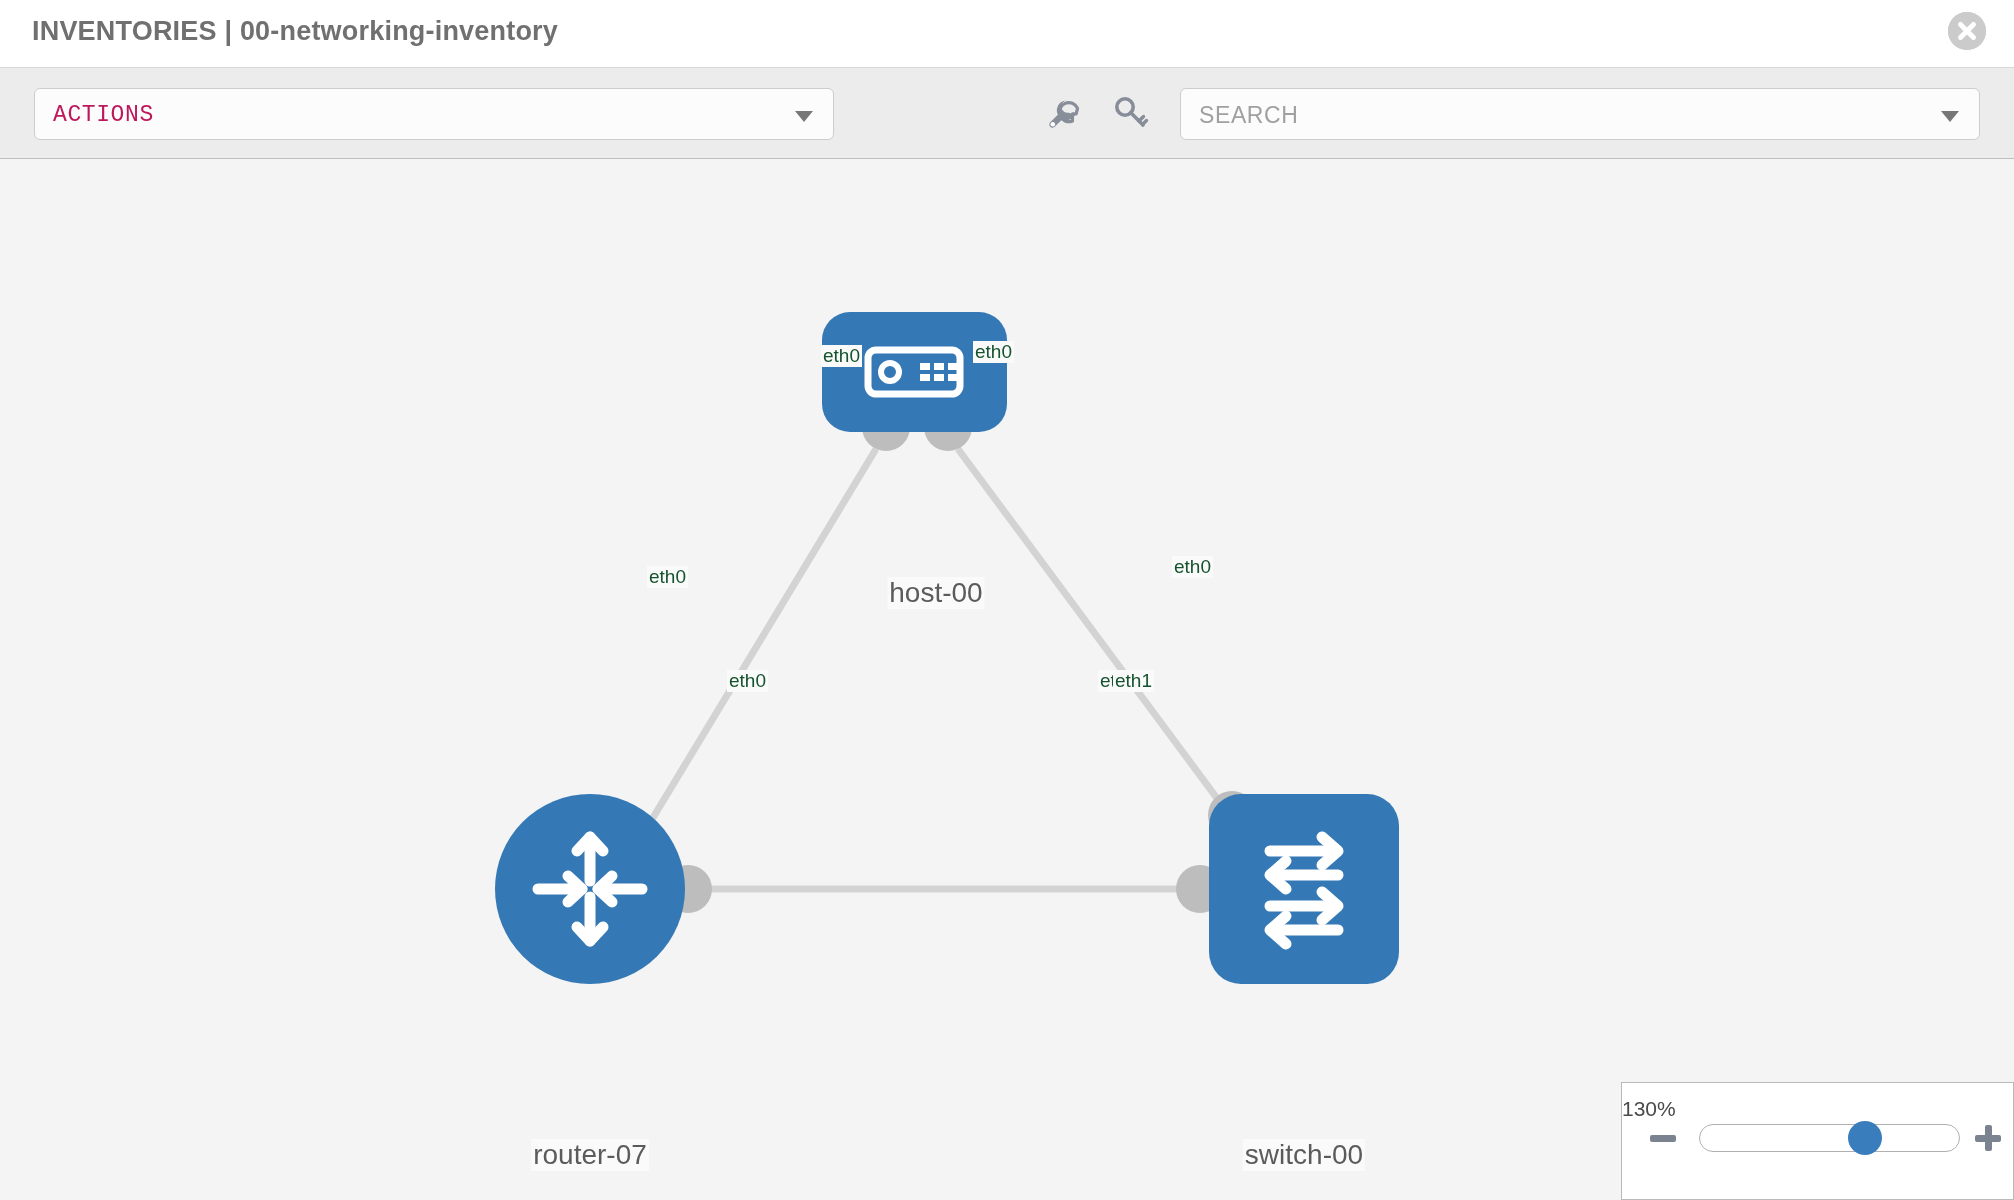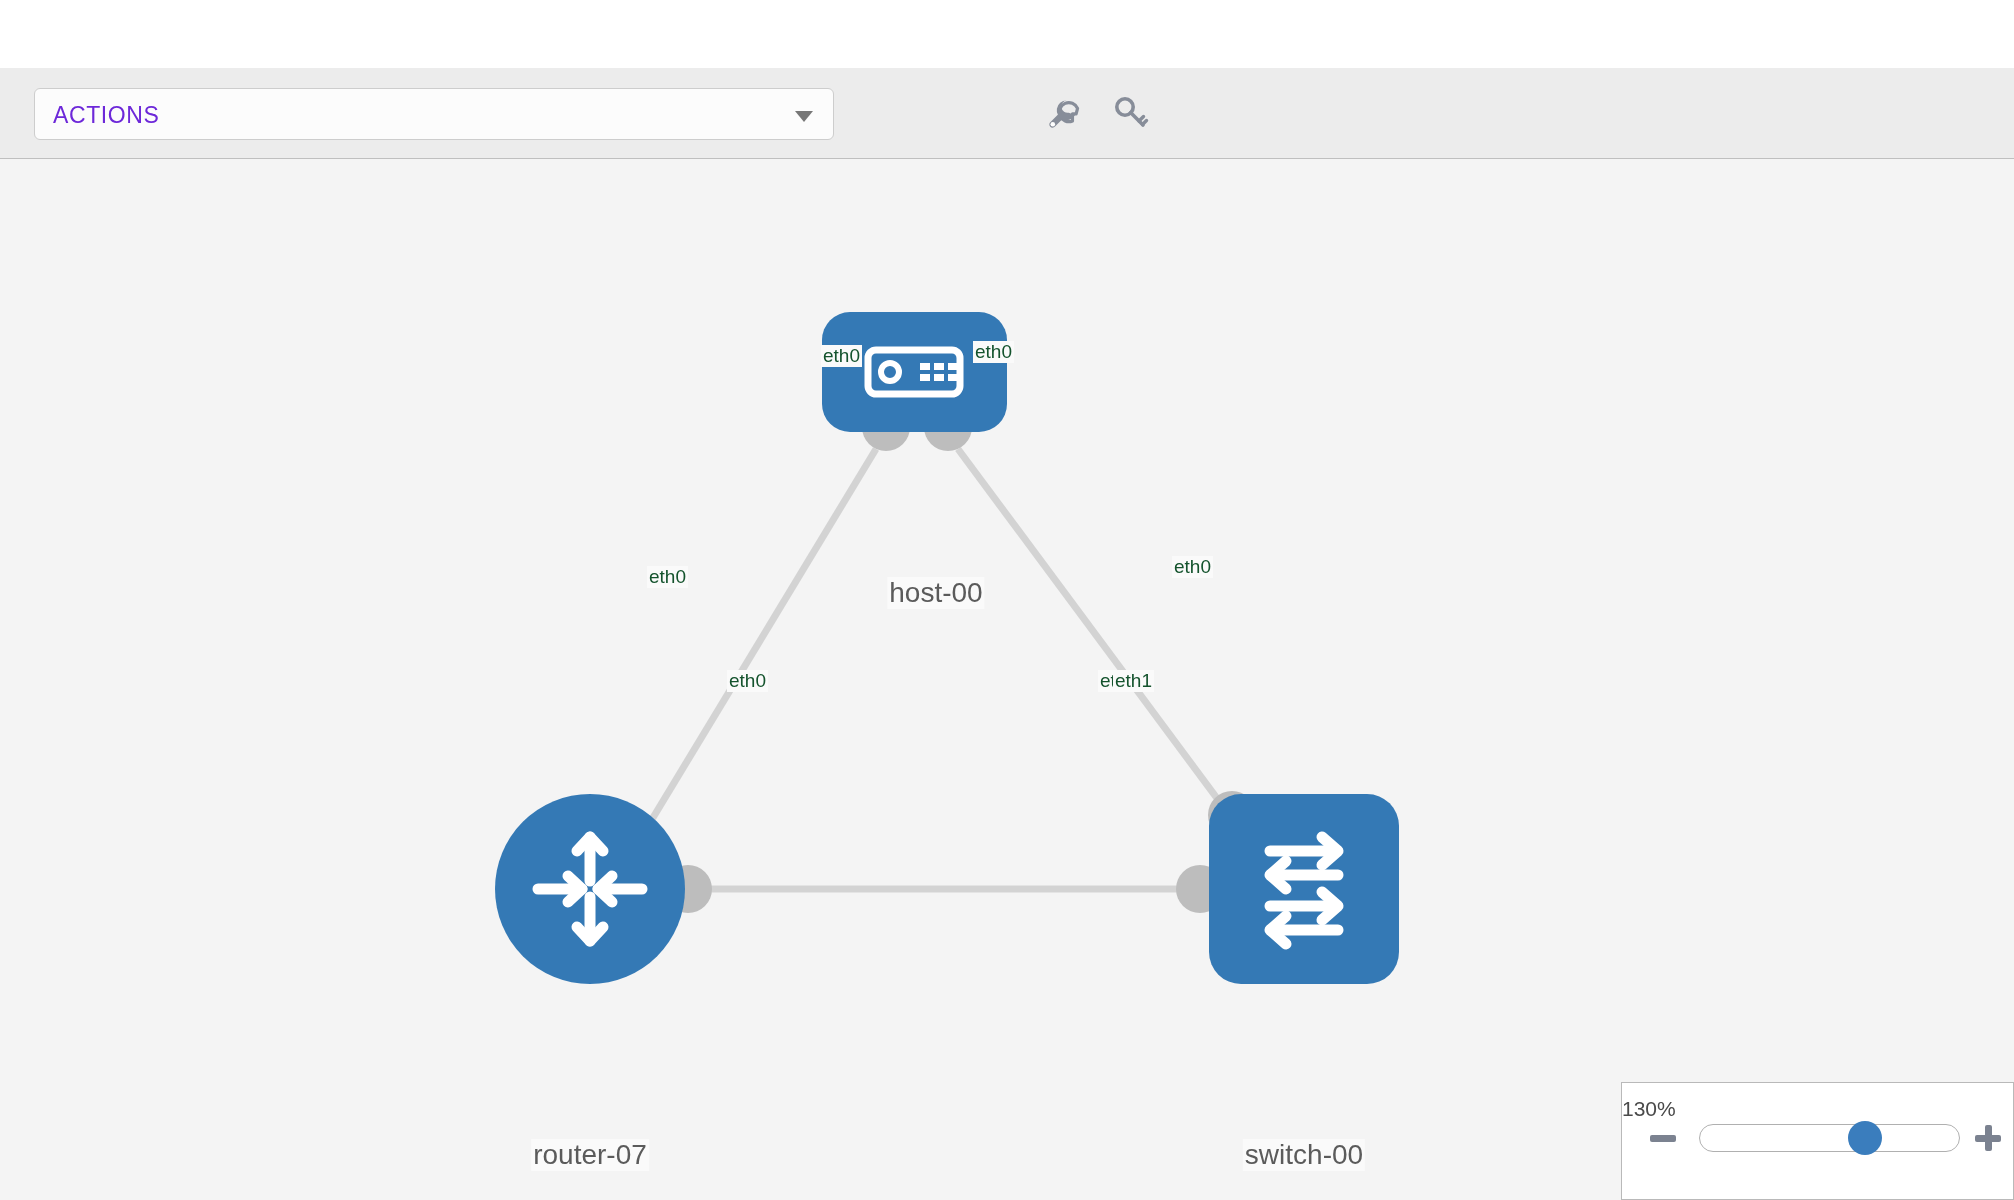--- a/index.html
+++ b/index.html
@@ -59,22 +59,23 @@
     width: 800px; height: 52px;
     background: #fcfcfc;
     border: 1px solid #cdcdcd;
     border-radius: 6px;
     cursor: pointer;
   }
   .actions-label {
     position: absolute;
     left: 18px; top: 13px;
     font-size: 23px;
-    color: #6d28d9;
+    color: #be185d;
     letter-spacing: 0.6px;
+    font-family: Liberation Mono, monospace;
   }
   .caret {
     position: absolute;
     right: 20px; top: 22px;
     width: 0; height: 0;
     border-left: 9px solid transparent;
     border-right: 9px solid transparent;
     border-top: 11px solid #777777;
   }
   .tool-icon {
@@ -191,20 +192,30 @@
     border-radius: 2px;
   }
   .zoom-plus::before { left: 0; top: 9.5px; width: 26px; height: 7px; }
   .zoom-plus::after  { left: 9.5px; top: 0; width: 7px; height: 26px; }
 </style>
 </head>
 <body>
 
 <div id="app">
 
+  <div class="header">
+    <div class="header-title">INVENTORIES | 00-networking-inventory</div>
+
+    <div class="close-btn">
+      <svg width="38" height="38" viewBox="0 0 38 38" aria-hidden="true">
+        <circle cx="19" cy="19" r="19" fill="#cbcbcb"></circle>
+        <path d="M12.5 12.5 L25.5 25.5 M25.5 12.5 L12.5 25.5" stroke="#ffffff" stroke-width="5" stroke-linecap="round"></path>
+      </svg>
+    </div>
+  </div>
 
   <div class="toolbar">
 
     <div class="actions-select">
       <span class="actions-label">ACTIONS</span>
       <span class="caret"></span>
     </div>
 
     <div class="tool-icon wrench">
       <svg width="44" height="44" viewBox="0 0 44 44" aria-hidden="true">
@@ -217,20 +228,24 @@
 
     <div class="tool-icon key">
       <svg width="44" height="44" viewBox="0 0 44 44" aria-hidden="true">
         <circle cx="17" cy="17" r="8.2" fill="none" stroke="#878d99" stroke-width="3.6"></circle>
         <path d="M22.6 22.6 L35 35" stroke="#878d99" stroke-width="3.6" stroke-linecap="round"></path>
         <path d="M31 31 L35.5 26.5" stroke="#878d99" stroke-width="3.4" stroke-linecap="round"></path>
         <path d="M34.5 34.5 L38.5 30.5" stroke="#878d99" stroke-width="3.4" stroke-linecap="round"></path>
       </svg>
     </div>
 
+    <div class="search-box">
+      <span class="search-label">SEARCH</span>
+      <span class="caret"></span>
+    </div>
   </div>
 
   <div class="canvas">
 
     <svg class="topology-svg" viewBox="0 0 2014 1041">
       <defs>
 
         <g id="glyph-server">
           <rect x="-46" y="-22" width="92" height="44" rx="8" ry="8" fill="none" stroke="#ffffff" stroke-width="7"></rect>
           <circle cx="-24" cy="0" r="9" fill="none" stroke="#ffffff" stroke-width="6"></circle>

